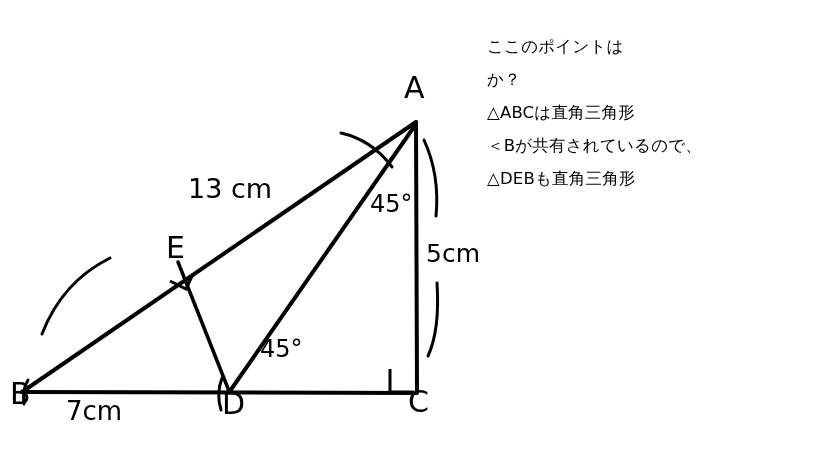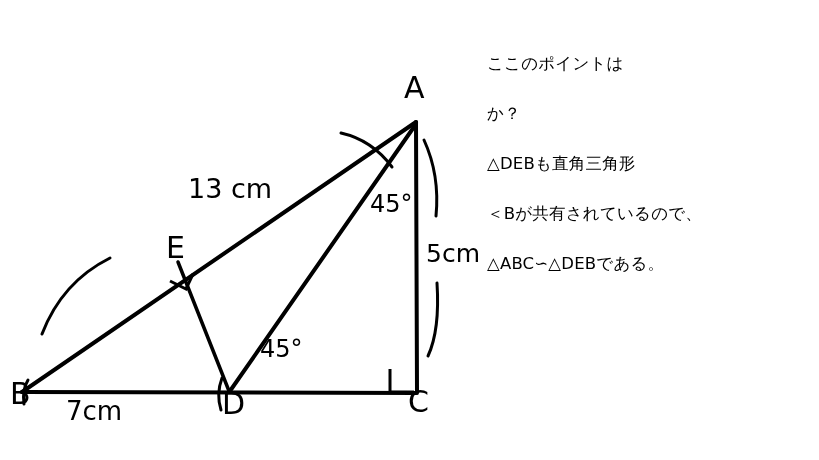--- a/index.html
+++ b/index.html
@@ -34,21 +34,20 @@
     top: 30px;
     width: 322px;
   }
   .note-line {
     font-family: "DejaVu Sans", sans-serif;
     font-size: 16.5px;
     line-height: 33px;
     color: #000000;
     white-space: pre;
     letter-spacing: 0.2px;
-    margin-top: 17px;
   }
   .lbl {
     font-family: "DejaVu Sans", sans-serif;
     fill: #000000;
   }
 </style>
 </head>
 <body>
 
 <div id="canvas-wrap">
@@ -84,18 +83,18 @@
     <text class="lbl" x="426" y="262" font-size="25" transform="rotate(0 426 262)">5cm</text>
     <text class="lbl" x="66" y="420" font-size="26">7cm</text>
 
     <text class="lbl" x="370" y="212" font-size="24">45°</text>
     <text class="lbl" x="260" y="357" font-size="24">45°</text>
   </svg>
 
   <div class="note-panel">
     <div class="note-line">ここのポイントは</div>
     <div class="note-line">か？</div>
+    <div class="note-line">△ABCは直角三角形</div>
+    <div class="note-line">＜Bが共有されているので、</div>
     <div class="note-line">△DEBも直角三角形</div>
-    <div class="note-line">＜Bが共有されているので、</div>
-    <div class="note-line">△ABC∽△DEBである。</div>
   </div>
 
 </div>
 
 </body></html>

